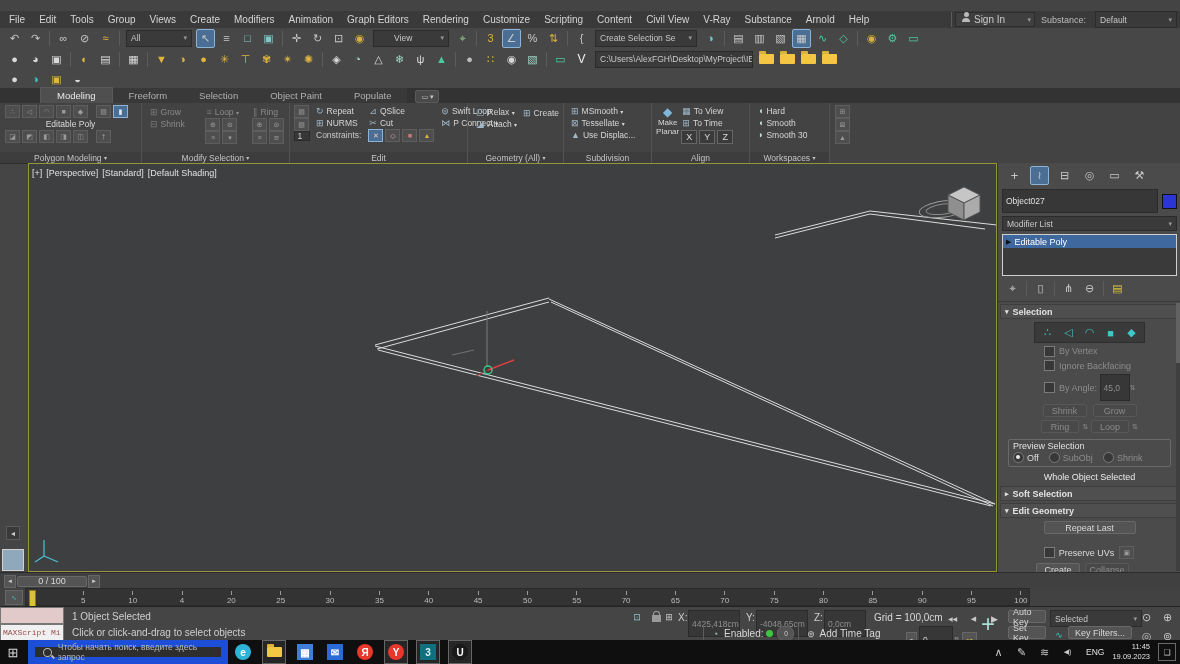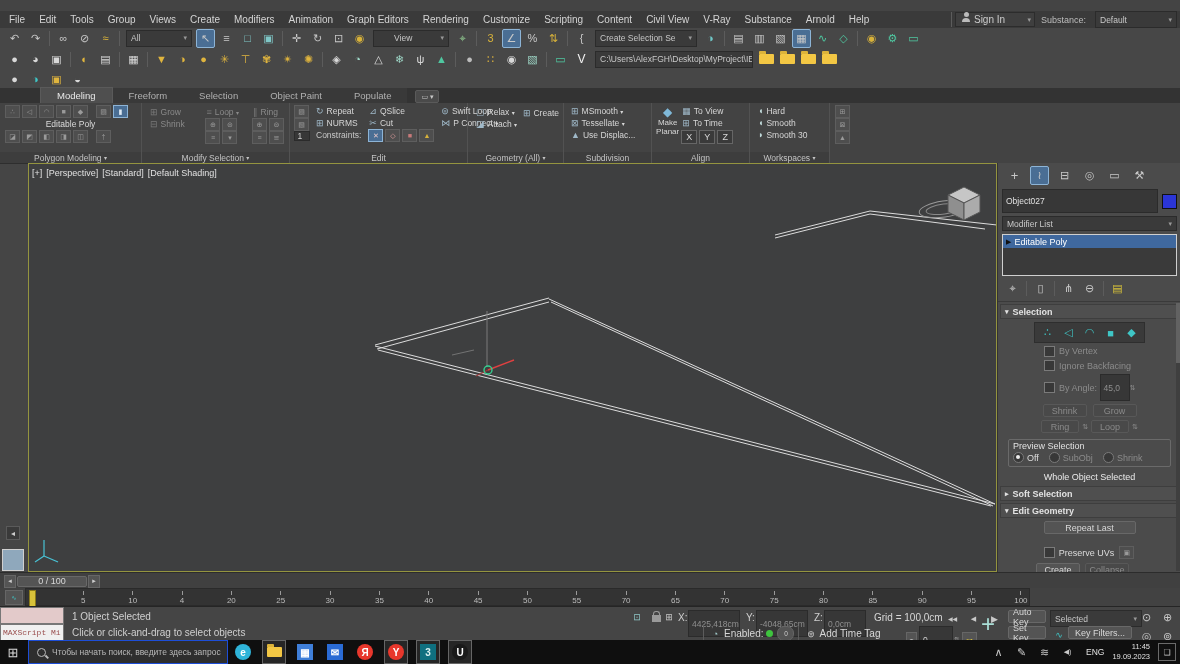--- a/index.html
+++ b/index.html
@@ -745,21 +745,21 @@
       <span class="grn"></span>
       <span class="pbtn" style="border-radius:7px;width:15px">0</span>
       <span class="sep"></span>
       <span class="ic" style="min-width:13px;height:13px;font-size:9px">⊛</span>
       <span style="color:#d8d8d8">Add Time Tag</span>
     </span>
   </div>
 
   <div class="abs row" style="left:0;top:640px;width:1180px;height:24px;background:#0f0f0f">
     <span class="taskapp" style="color:#d8d8d8;font-size:13px;margin-left:2px">⊞</span>
-    <span class="row" style="width:200px;height:24px;background:#2e2e2e;border:1px solid #1d4ed8;box-sizing:border-box">
+    <span class="row" style="width:200px;height:24px;background:#2e2e2e;border:7px solid #1d4ed8;box-sizing:border-box">
       <span class="mag"></span>
       <span style="font-size:8.5px;color:#b8b8b8">Чтобы начать поиск, введите здесь запрос</span>
     </span>
     <span class="row">
         <span class="taskapp">
           <span style="width: 16px; height: 16px; display: flex; align-items: center; justify-content: center; font-weight: bold; font-size: 10px; background: rgb(47, 180, 217); color: rgb(255, 255, 255); border-radius: 50%;">e</span>
         </span>
         <span class="taskapp" style="border: 1px solid rgb(102, 102, 102); background: rgb(38, 38, 38);">
           <span class="folder"></span>
         </span>

